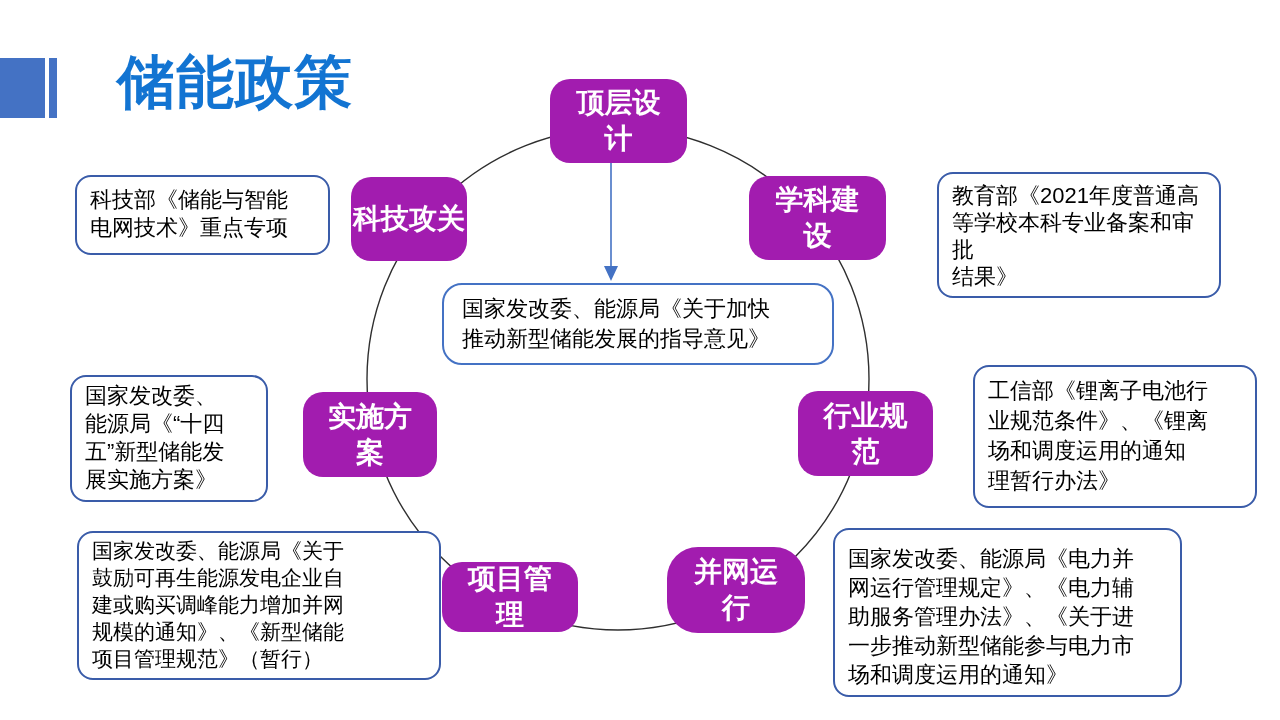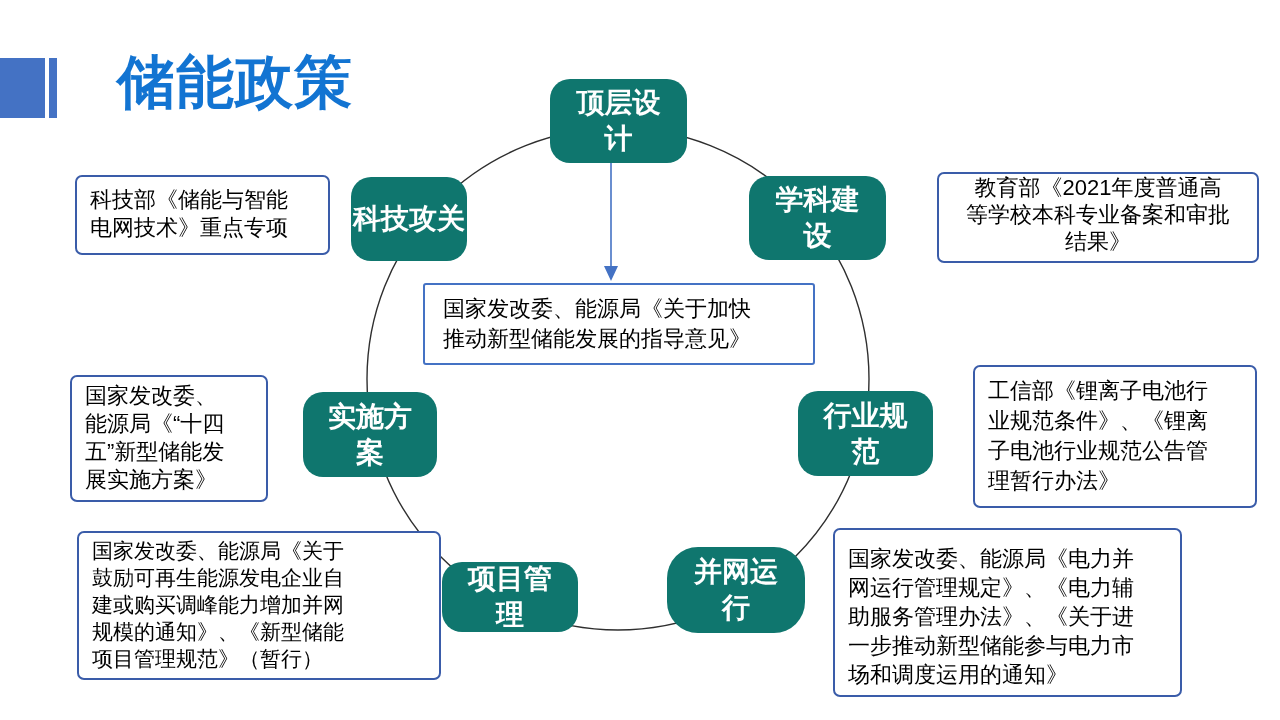--- a/index.html
+++ b/index.html
@@ -12,38 +12,38 @@
   .accent-square{position:absolute;left:0;top:58px;width:45px;height:60px;background:#4472C4;}
   .accent-bar{position:absolute;left:49px;top:58px;width:8px;height:60px;background:#4472C4;}
   .page-title{
     position:absolute;left:93px;top:52px;height:60px;line-height:60px;
     font-size:58px;font-weight:bold;color:#1274D2;letter-spacing:1px;margin-left:24px;
   }
   
   .diagram-lines{position:absolute;left:0;top:0;z-index:0;}
   
   .node{
-    position:absolute;z-index:2;background:#0f766e;border-radius:20px;
+    position:absolute;z-index:2;background:#a21caf;border-radius:20px;
     display:flex;align-items:center;justify-content:center;text-align:center;
     color:#ffffff;font-weight:bold;font-size:28px;line-height:36px;
     white-space:pre-line;
   }
   
   .callout{
     position:absolute;z-index:3;background:#ffffff;
-    border:2px solid #3A5CA9;border-radius:7px;
+    border:2px solid #3A5CA9;border-radius:16px;
     color:#000000;font-size:22px;line-height:28px;
     padding:6px 13px;box-sizing:border-box;white-space:pre-line;
   }
   .center-box{
     position:absolute;z-index:2;background:#ffffff;
-    border:2px solid #4472C4;border-radius:3px;
+    border:2px solid #4472C4;border-radius:20px;
     color:#000000;font-size:22px;line-height:30px;
     display:flex;align-items:center;
-    padding:6px 18px;box-sizing:border-box;white-space:pre-line;
+    padding:6px 18px;box-sizing:border-box;white-space:pre-line;margin-left:19px;
   }
   .callout.small{font-size:21px;line-height:27px;}
 </style>
 </head>
 <body>
 
 <div class="accent-square"></div>
 <div class="accent-bar"></div>
 <div class="page-title">储能政策</div>
 
@@ -65,26 +65,26 @@
 理</div>
 <div class="node" style="left:303px;top:392px;width:134px;height:85px;">实施方
 案</div>
 <div class="node" style="left:351px;top:177px;width:116px;height:84px;">科技攻关</div>
 
 <div class="center-box" style="left:423px;top:283px;width:392px;height:82px;">国家发改委、能源局《关于加快
 推动新型储能发展的指导意见》</div>
 
 <div class="callout" style="left:75px;top:175px;width:255px;min-height:80px;padding-top:9px;">科技部《储能与智能
 电网技术》重点专项</div>
-<div class="callout" style="left:937px;top:172px;width:322px;min-height:91px;padding-top:0;line-height:27px;text-align:center;">教育部《2021年度普通高
+<div class="callout" style="left:937px;top:172px;width:284px;min-height:91px;padding-top:8px;line-height:27px;">教育部《2021年度普通高
 等学校本科专业备案和审批
 结果》</div>
 <div class="callout" style="left:973px;top:365px;width:284px;min-height:143px;padding-top:9px;line-height:30px;">工信部《锂离子电池行
 业规范条件》、《锂离
-子电池行业规范公告管
+场和调度运用的通知
 理暂行办法》</div>
 <div class="callout" style="left:70px;top:375px;width:198px;min-height:123px;padding-top:5px;">国家发改委、
 能源局《“十四
 五”新型储能发
 展实施方案》</div>
 <div class="callout small" style="left:77px;top:531px;width:364px;min-height:142px;padding-top:4px;">国家发改委、能源局《关于
 鼓励可再生能源发电企业自
 建或购买调峰能力增加并网
 规模的通知》、《新型储能
 项目管理规范》（暂行）</div>

